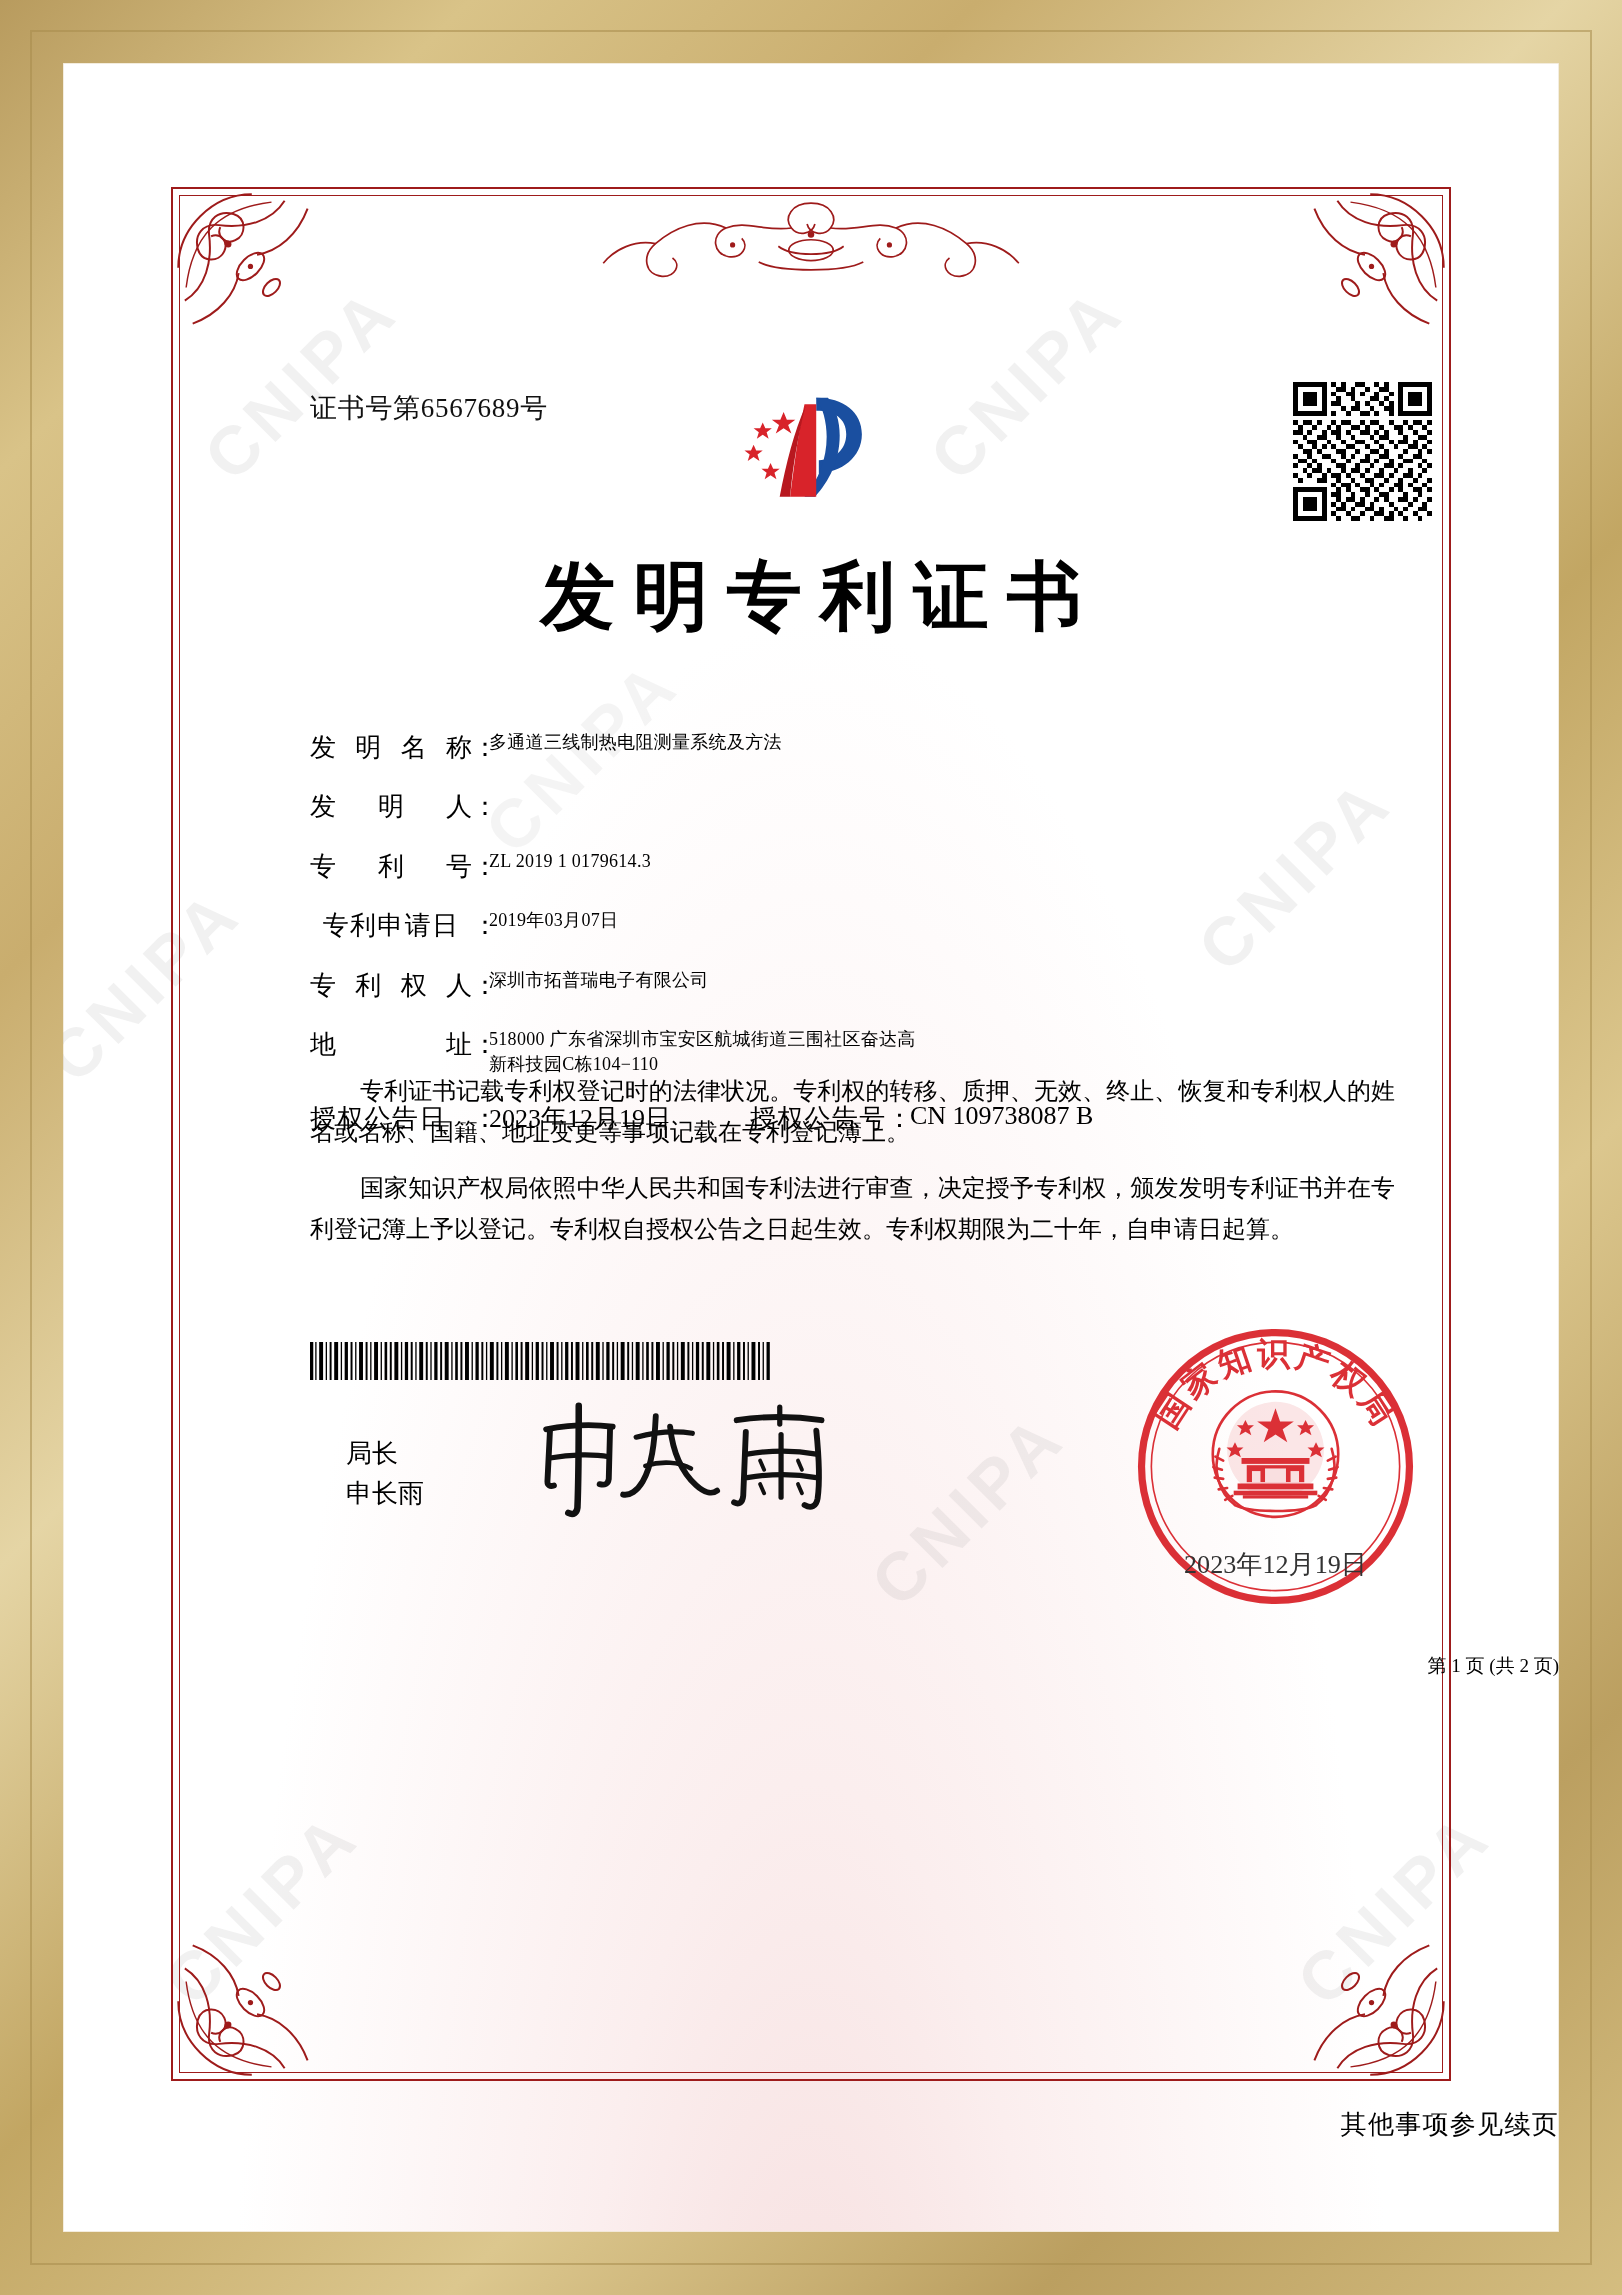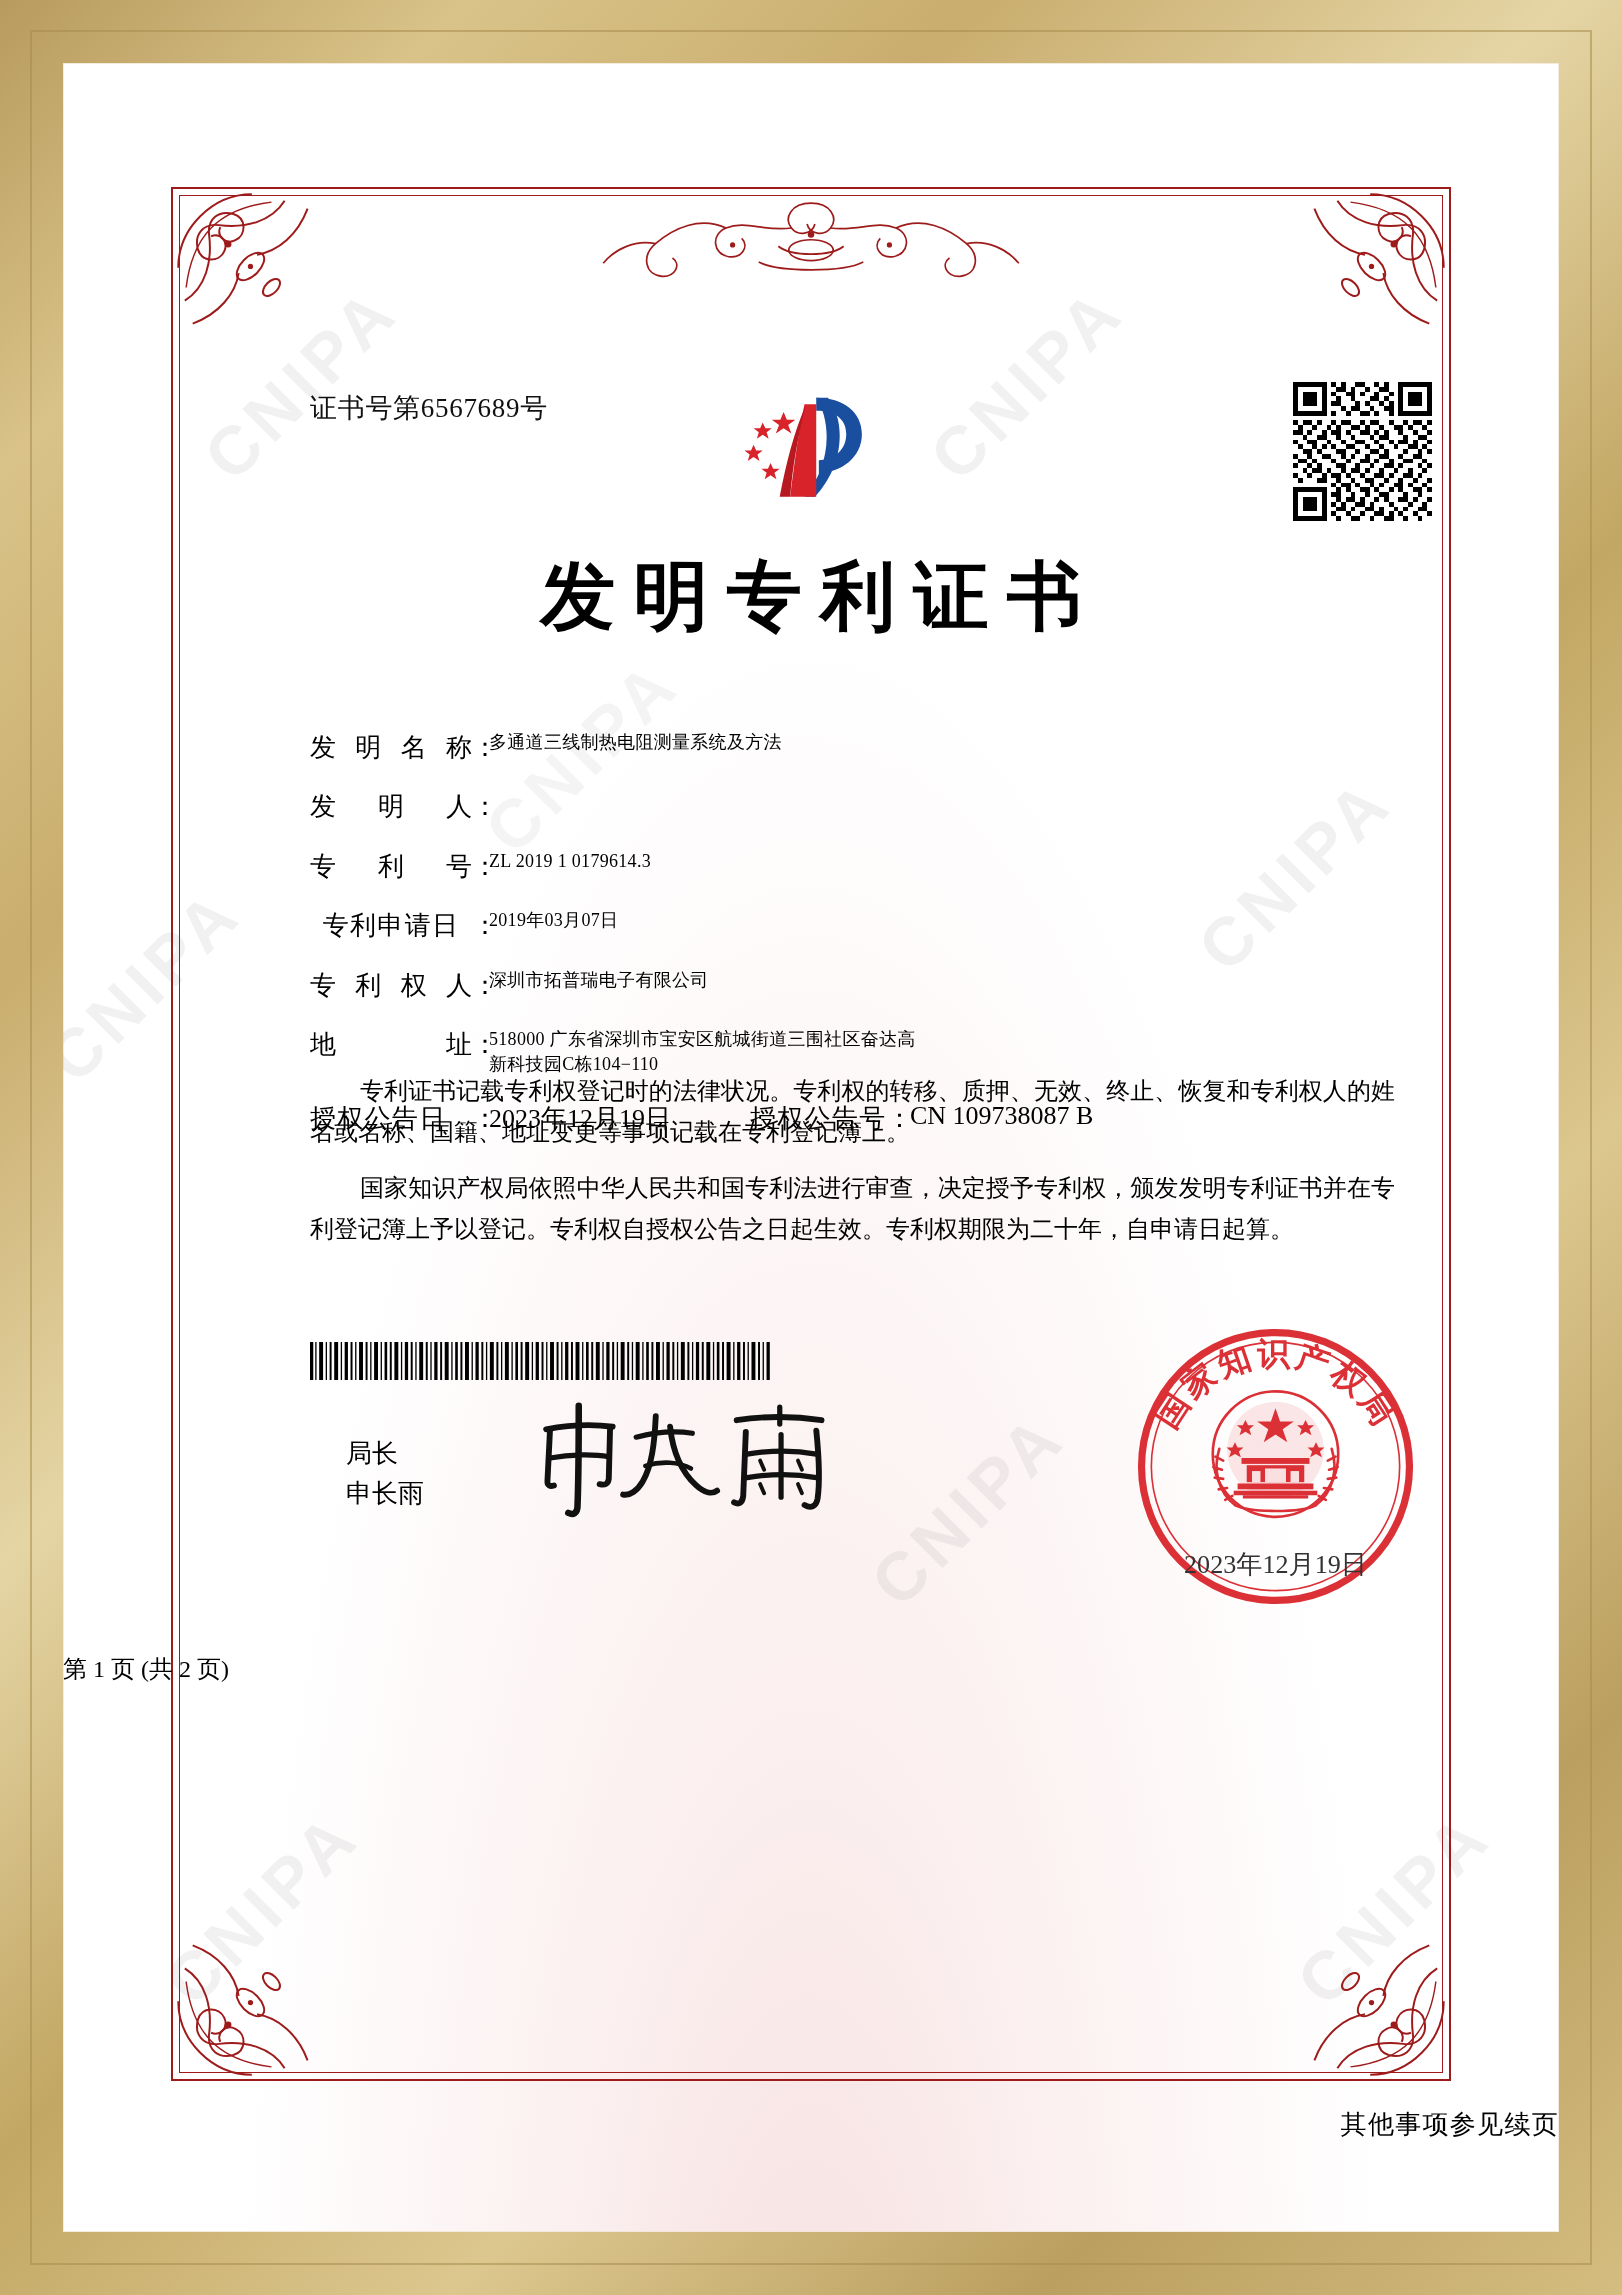--- a/index.html
+++ b/index.html
@@ -232,22 +232,22 @@
     top: 1263px;
     width: 281px;
     height: 281px;
   }
 
   
   .page-no {
     position: absolute;
     left: 0; right: 0;
     top: 1590px;
-    text-align: left;
-    font-size: 24px;
+    text-align: right;
+    font-size: 19px;
     color: #000;
   }
   .footer-note {
     position: absolute;
     left: 0; right: 0;
     top: 1688px;
     text-align: center;
     font-size: 26px;
     color: #000;
     letter-spacing: 1.3px;

